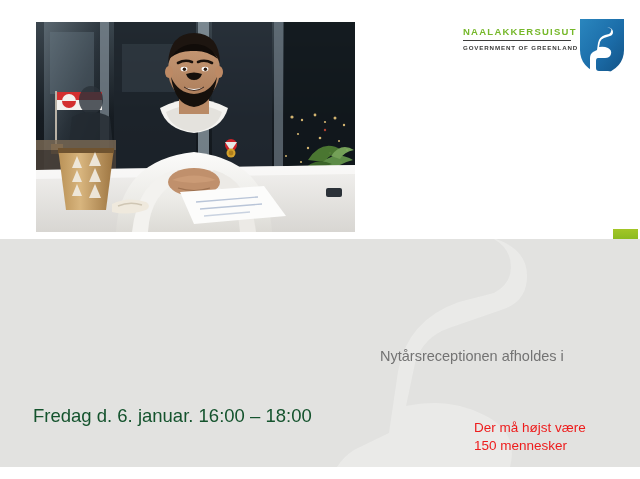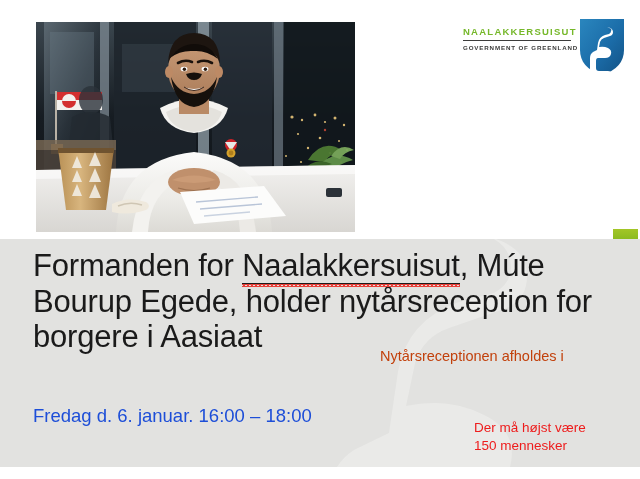--- a/index.html
+++ b/index.html
@@ -145,30 +145,30 @@
   }
 
   
   .blue-note {
     position: absolute;
     left: 380px;
     top: 108px;
     width: 250px;
     font-size: 14.5px;
     line-height: 19px;
-    color: #c2410c;
+    color: #737373;
   }
 
   
   .date-line {
     position: absolute;
     left: 33px;
     top: 166px;
     font-size: 18.5px;
-    color: #1d4ed8;
+    color: #14532d;
     white-space: nowrap;
   }
 
   
   .red-note {
     position: absolute;
     left: 474px;
     top: 180px;
     width: 170px;
     font-size: 13.5px;
@@ -371,25 +371,20 @@
   <div class="body-band">
 
     <div class="watermark">
       <svg width="430" height="330" viewBox="0 0 430 330" xmlns="http://www.w3.org/2000/svg">
         <g fill="#f2f2f0">
           <path d="M250 40 q52 8 52 42 q0 26 -26 34 l-52 18 q-26 9 -34 35 l-9 43 q43 -9 78 9 q35 17 26 52 q-9 35 -52 35 l-61 0 q-17 0 -17 26 l0 61 q0 26 26 26 l78 0 q26 0 26 17 q0 17 -26 17 l-113 0 q-43 0 -43 -43 l0 -104 q0 -35 26 -52 l35 -17 l9 -61 q9 -52 61 -70 l35 -9 q17 -9 17 -26 q0 -26 -35 -35 z"></path>
         </g>
       </svg>
     </div>
 
-    <div class="headline">
-      <span>Formanden for </span><span class="spellword">Naalakkersuisut</span><span>, Múte</span>
-      <span>Bourup Egede, holder nytårsreception for</span>
-      <span>borgere i Aasiaat</span>
-    </div>
 
     <div class="blue-note">
       <div>Nytårsreceptionen afholdes i</div>
     </div>
 
     <div class="date-line">Fredag d. 6. januar. 16:00 – 18:00</div>
 
     <div class="red-note">
       <div>Der må højst være</div>
       <div>150 mennesker</div>

